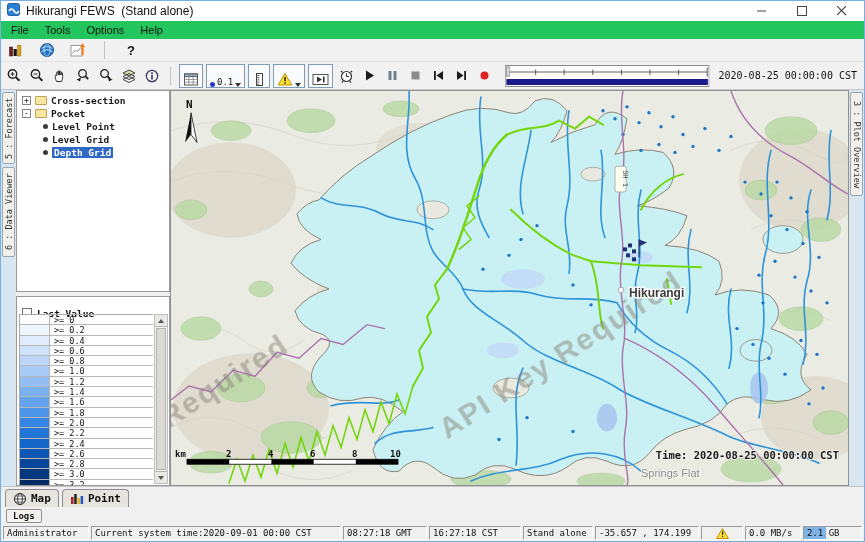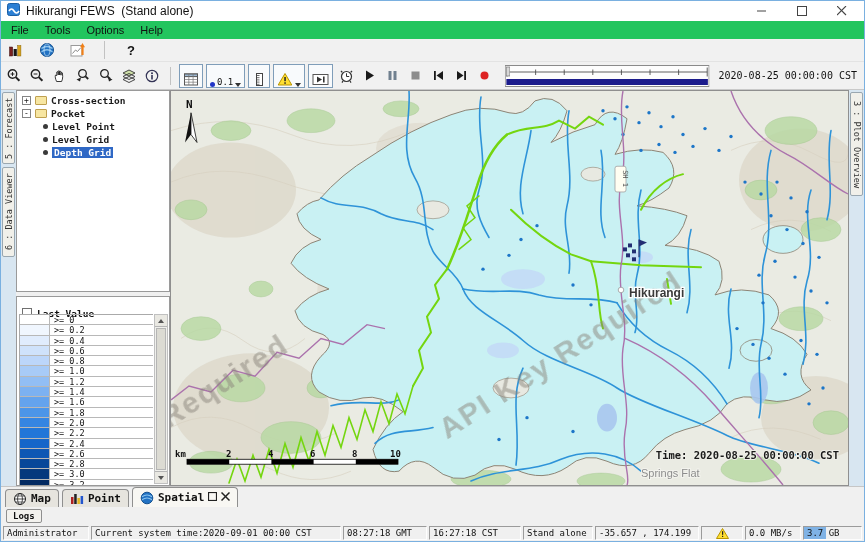--- a/index.html
+++ b/index.html
@@ -645,34 +645,20 @@
     </div>
     <div class="btab">
       <svg width="14" height="13">
           <rect x="1" y="5" width="2.5" height="7" fill="#b02020"></rect>
           <rect x="4.2" y="2" width="2.5" height="10" fill="#222"></rect>
           <rect x="7.4" y="6" width="2.5" height="6" fill="#e3b51f"></rect>
           <rect x="10.6" y="4" width="2.5" height="8" fill="#2255cc"></rect>
         </svg>
       <span>Point</span>
     </div>
-    <div class="btab active">
-      <svg width="14" height="14">
-          <circle cx="7" cy="7" r="5.8" fill="#2272c3" stroke="#14508f"></circle>
-          <path d="M2,5.8 Q7,2.2 12,5.8 M2,8.8 Q7,5.2 12,8.8" stroke="#8cc4ee" stroke-width="1.2" fill="none"></path>
-        </svg>
-      <span>Spatial</span>
-      <span><svg width="9" height="9">
-            <rect x="0.5" y="0.5" width="8" height="8" fill="none" stroke="#222" stroke-width="1.2"></rect>
-          </svg></span>
-      <span><svg width="9" height="9">
-            <line x1="0.5" y1="0.5" x2="8.5" y2="8.5" stroke="#222" stroke-width="1.5"></line>
-            <line x1="8.5" y1="0.5" x2="0.5" y2="8.5" stroke="#222" stroke-width="1.5"></line>
-          </svg></span>
-    </div>
   </div>
   <div class="logs-row">
     <button class="logs-btn">Logs</button>
   </div>
 
   <div class="statusbar">
     <div class="seg s1">
         <span class="seg-text">Administrator</span>
       </div>
     <div class="seg s2">
@@ -695,17 +681,17 @@
           <polygon points="6.5,0.5 12.5,10.5 0.5,10.5" fill="#ffdf33" stroke="#b89400"></polygon>
           <rect x="6" y="3.2" width="1.2" height="3.6" fill="#222"></rect>
           <rect x="6" y="7.8" width="1.2" height="1.2" fill="#222"></rect>
         </svg>
     </div>
     <div class="seg s8">
         <span class="seg-text">0.0 MB/s</span>
       </div>
     <div class="seg s9">
       <span class="gauge"></span>
-      <span class="seg-text">3.7 GB</span>
+      <span class="seg-text">2.1 GB</span>
     </div>
   </div>
 
 </div>
 
 </body></html>

